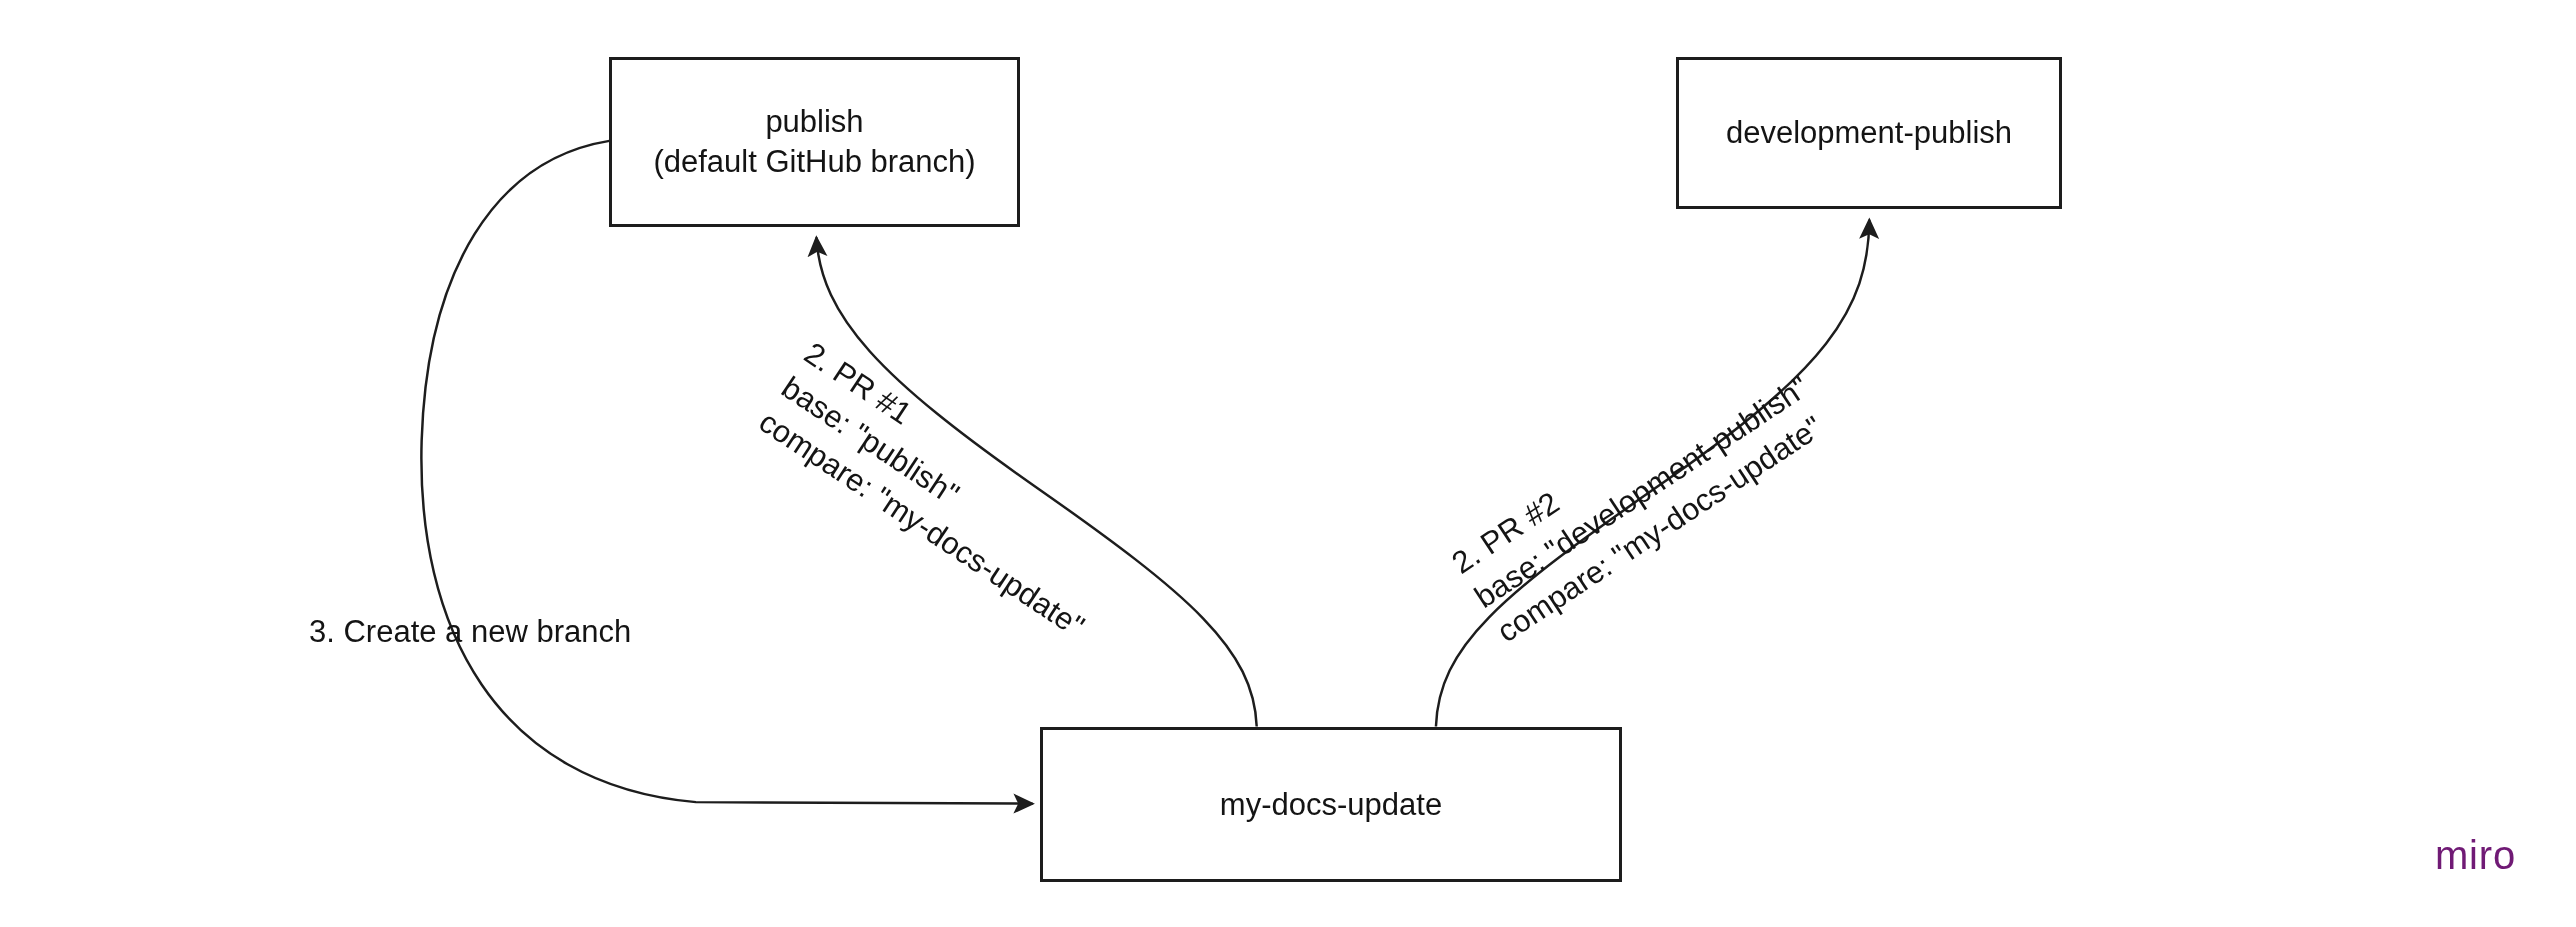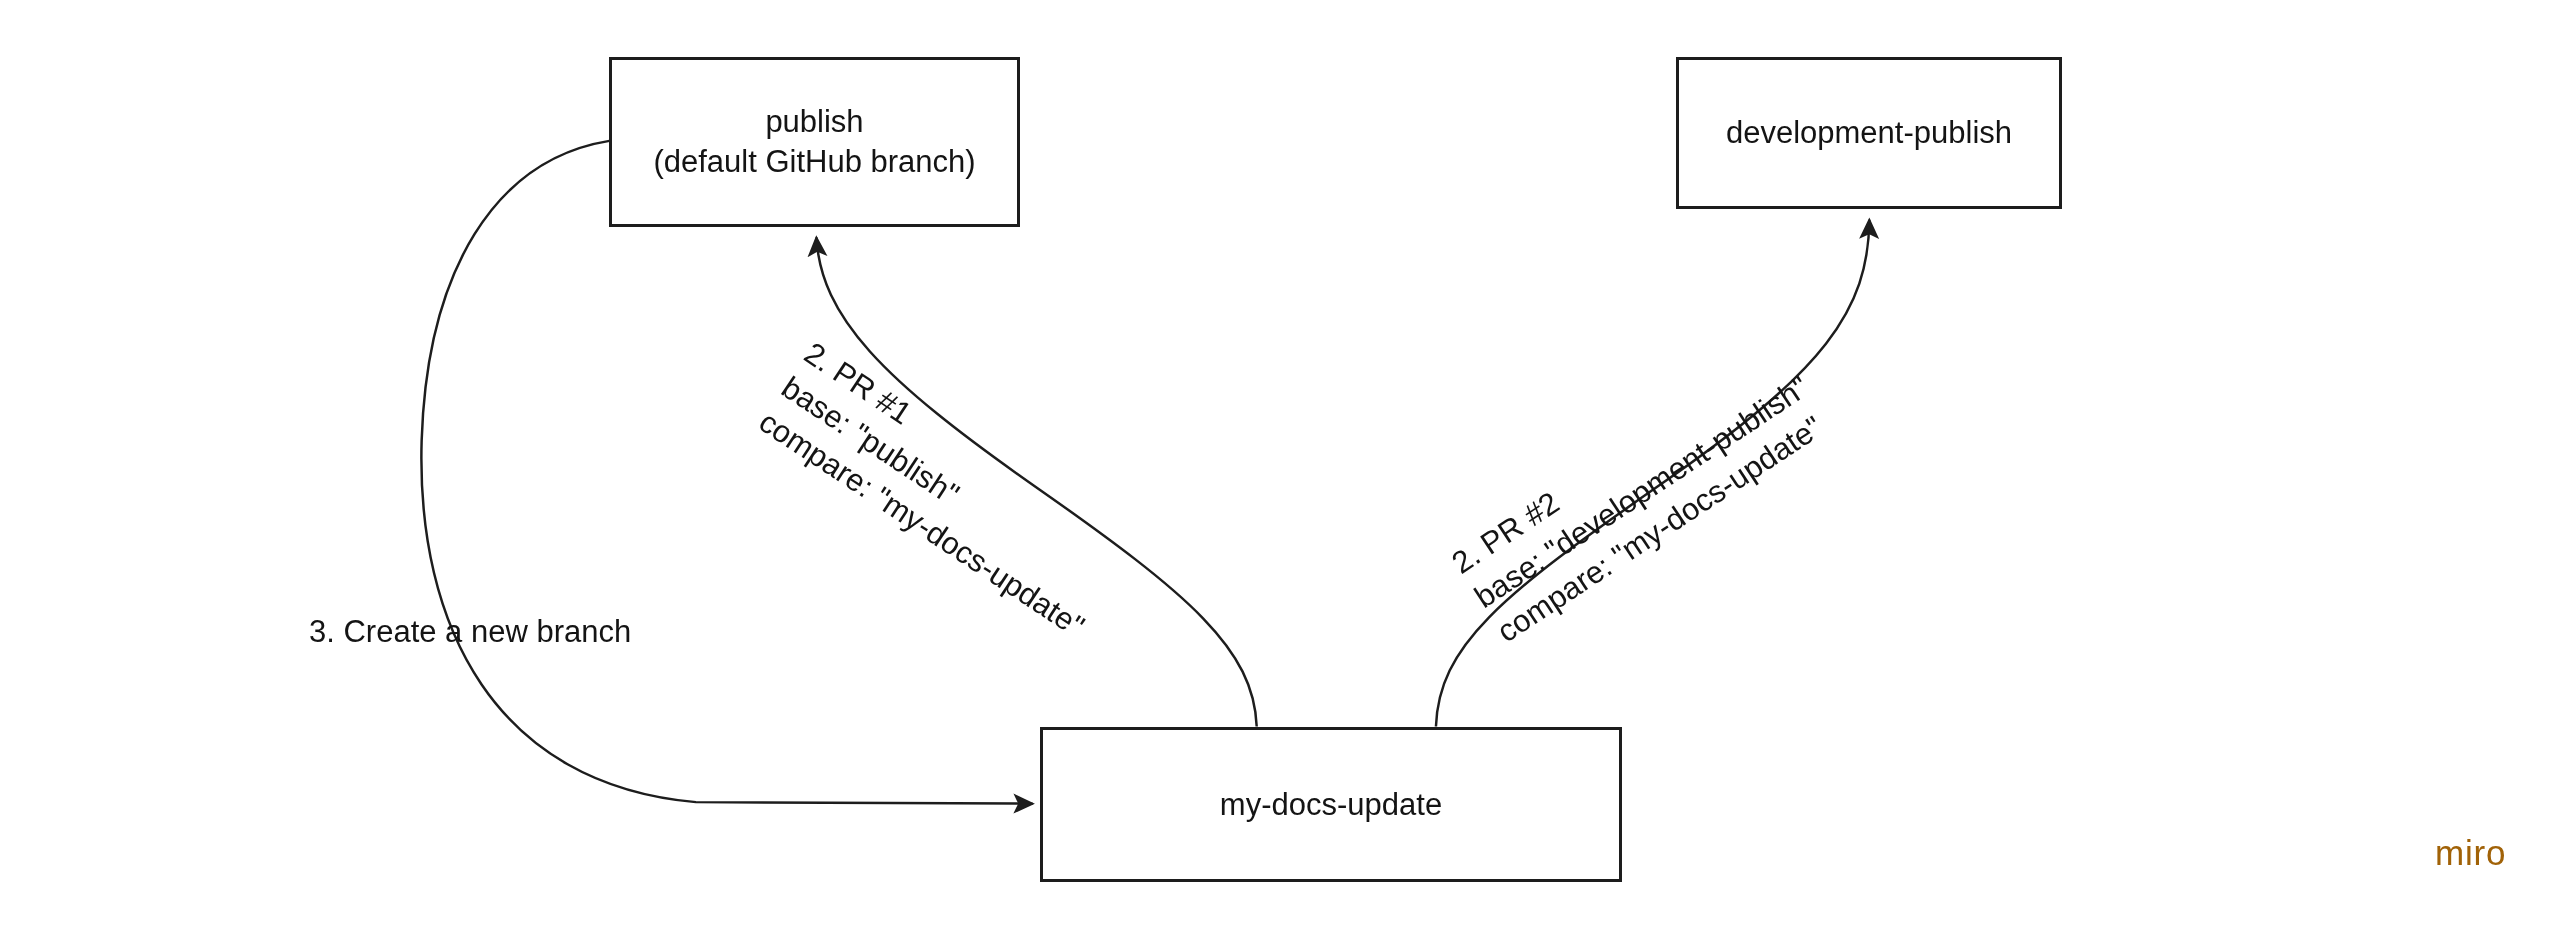--- a/index.html
+++ b/index.html
@@ -84,23 +84,23 @@
   #label-pr2 {
     left: 1444px;
     top: 541px;
     transform: rotate(-33.5deg);
     transform-origin: 0 0;
   }
   #watermark-miro {
     position: absolute;
     left: 2435px;
     top: 825px;
-    font-size: 35px;
+    font-size: 40px;
     letter-spacing: 0.8px;
-    color: #a16207;
+    color: #701a75;
     font-weight: 400;
   }
 </style>
 </head>
 <body>
 
 <div id="canvas">
 
   <svg class="diagram-svg" viewBox="0 0 3333 1200" xmlns="http://www.w3.org/2000/svg">
     <defs>

